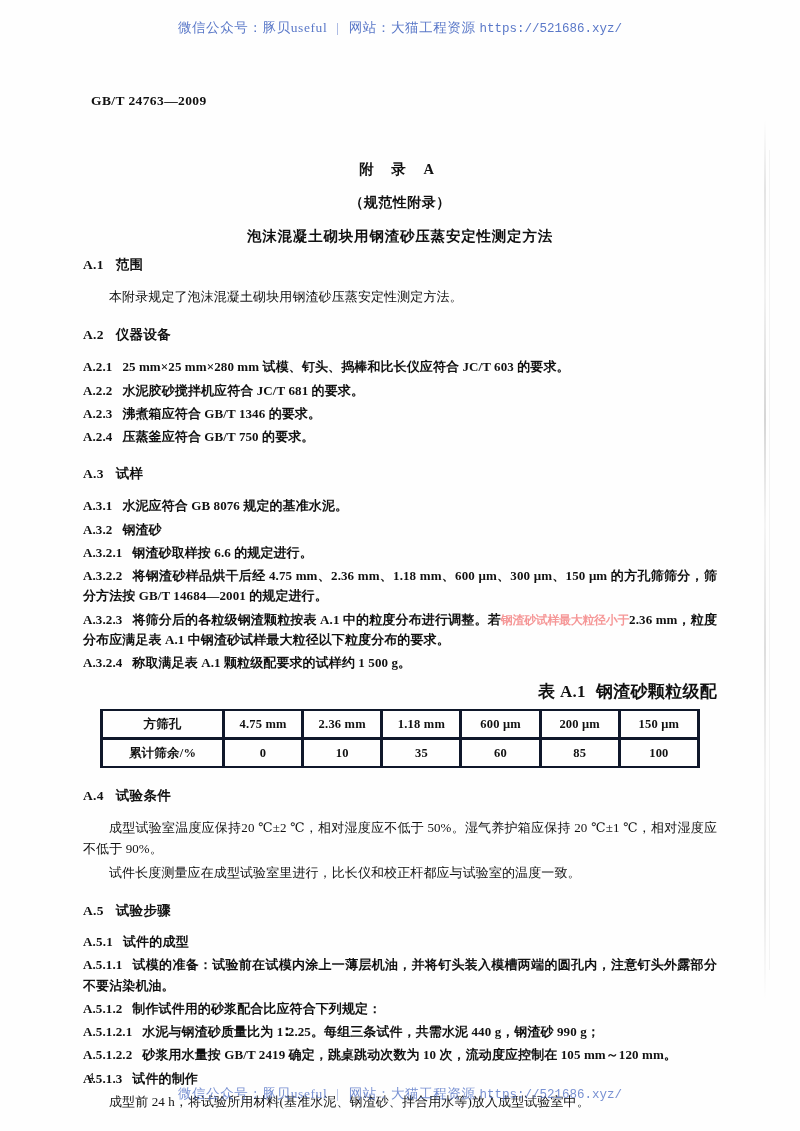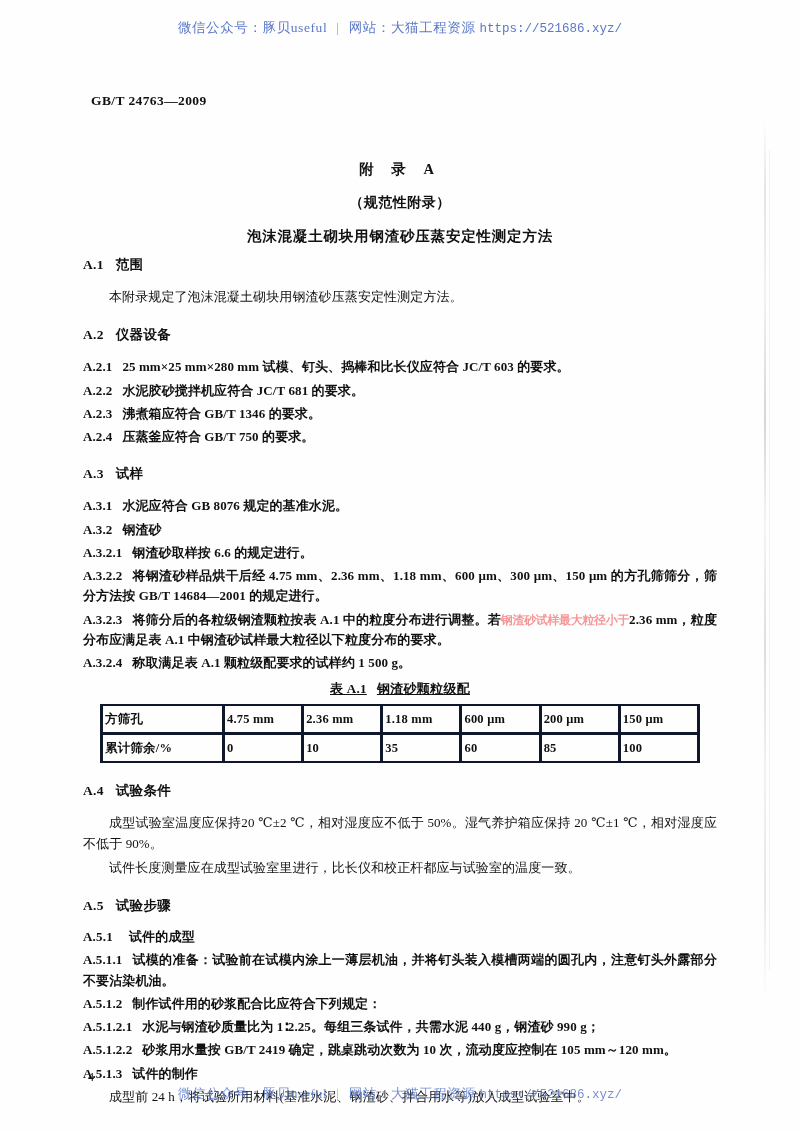--- a/index.html
+++ b/index.html
@@ -127,21 +127,21 @@
     letter-spacing: 0.3px;
   }
   .h2 .num { margin-right: 12px; margin-top: 32px; }
 
   .h3 {
     font-size: 13px;
     font-weight: bold;
     margin: 0 0 4px 0;
     letter-spacing: 0.2px;
   }
-  .h3 .num { margin-right: 16px; }
+  .h3 .num { margin-right: 10px; }
 
   p.para {
     font-size: 13px;
     line-height: 1.56;
     margin: 0 0 4px 0;
     text-align: justify;
     letter-spacing: 0.1px;
   }
   p.indent { text-indent: 26px; }
 
@@ -163,40 +163,39 @@
     color: #ef4444;
     opacity: 0.55;
     font-weight: bold;
     filter: blur(0.3px);
     letter-spacing: -0.4px;
     font-size: 12px;
   }
 
   
   .table-caption {
-    text-align: center;
-    font-size: 13px;
+    text-align: right;
+    font-size: 17px;
     font-weight: bold;
     margin: 7px 0 6px 0;
     letter-spacing: 0.3px;
-    text-decoration: underline;
   }
   .table-caption .cap-num { margin-right: 10px; }
 
   table.grading {
     border-collapse: collapse;
     width: 600px;
     margin: 0 auto;
     table-layout: fixed;
   }
   table.grading th,
   table.grading td {
     border: 3px solid #0f172a;
     height: 26px;
-    text-align: left;
+    text-align: center;
     font-size: 12.5px;
     font-weight: bold;
     padding: 0 2px;
     letter-spacing: 0.2px;
   }
   table.grading tr:first-child th,
   table.grading tr:first-child td {
     border-top-width: 2px;
   }
   table.grading tr:last-child th,

